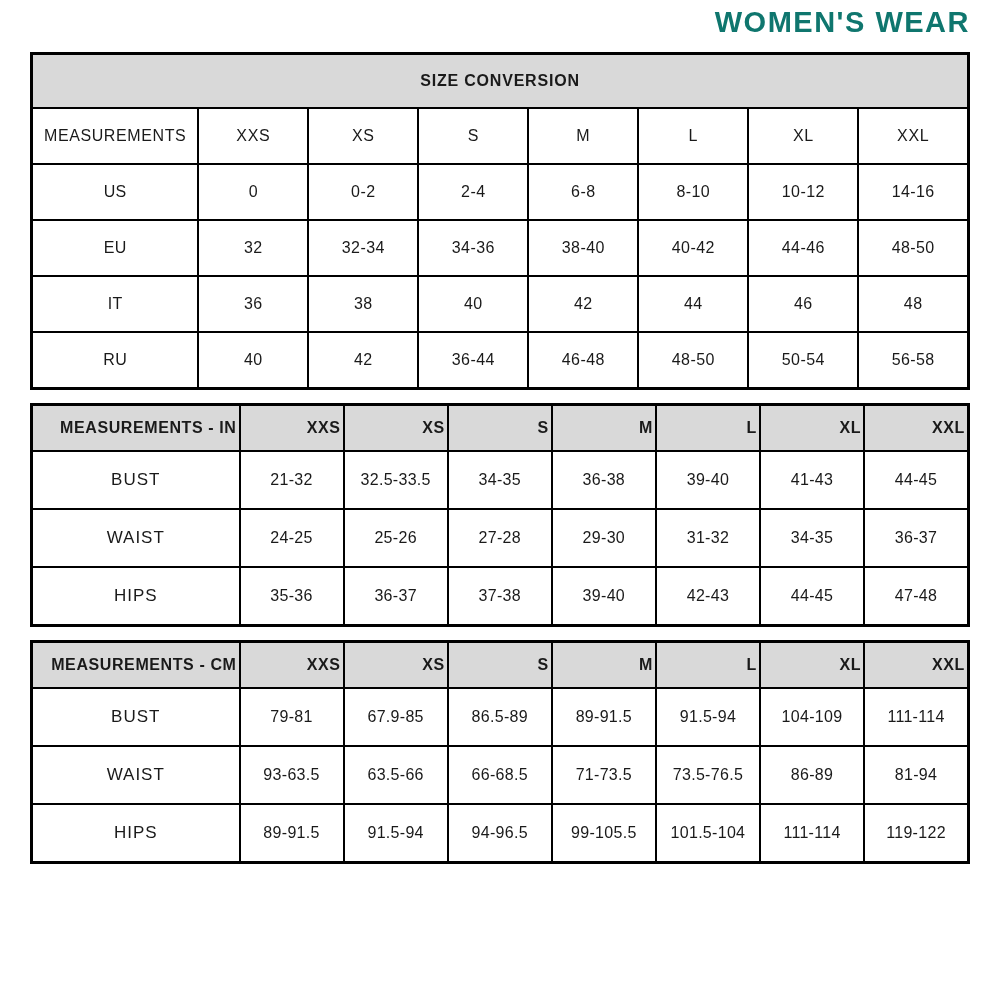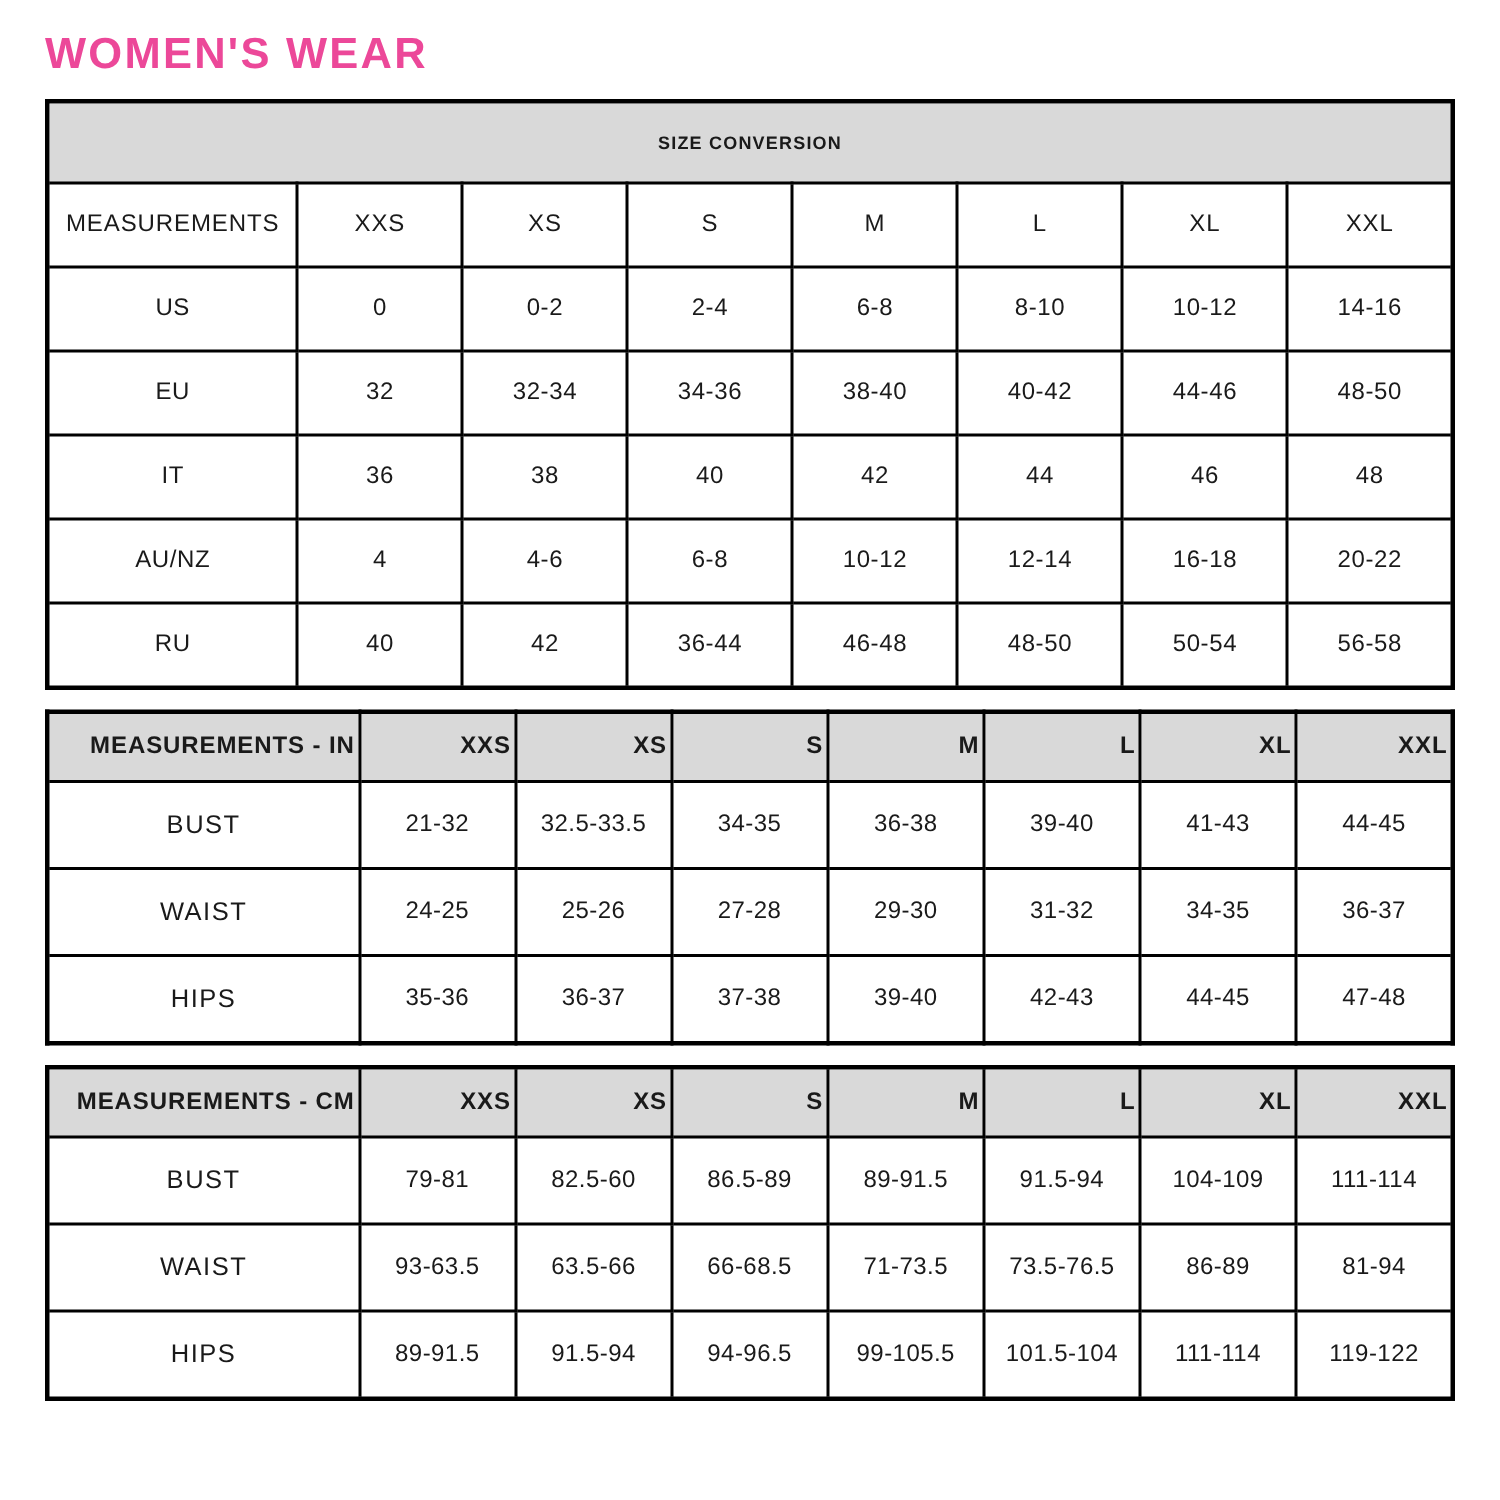--- a/index.html
+++ b/index.html
@@ -13,26 +13,26 @@
     -webkit-font-smoothing: antialiased;
   }
   .page {
     box-sizing: border-box;
     width: 1000px;
     height: 1000px;
     padding: 6px 30px 0 30px;
     overflow: hidden;
   }
   .page-title {
-    text-align: left;
+    text-align: right;
     font-size: 29px;
     font-weight: 700;
     letter-spacing: 1.5px;
-    margin: 14px 0 13px 0;
-    color: #ec4899;
+    margin: 0 0 13px 0;
+    color: #0f766e;
   }
   table {
     width: 100%;
     border-collapse: collapse;
     table-layout: fixed;
     border: 3px solid #000000;
     margin-bottom: 13px;
   }
   th, td {
     border: 2px solid #000000;
@@ -40,21 +40,21 @@
     vertical-align: middle;
     padding: 0 2px;
     background: #ffffff;
     overflow: hidden;
     white-space: nowrap;
   }
   
   .t1 .band th {
     background: #d9d9d9;
     height: 52px;
-    font-size: 12px;
+    font-size: 16px;
     font-weight: 700;
     letter-spacing: 0.8px;
   }
   .t1 .cols th {
     height: 54px;
     font-weight: 400;
     font-size: 16px;
     letter-spacing: 0.6px;
   }
   .t1 tbody th, .t1 tbody td {
@@ -143,30 +143,20 @@
           <th>IT</th>
           <td>36</td>
           <td>38</td>
           <td>40</td>
           <td>42</td>
           <td>44</td>
           <td>46</td>
           <td>48</td>
         </tr>
         <tr>
-          <th>AU/NZ</th>
-          <td>4</td>
-          <td>4-6</td>
-          <td>6-8</td>
-          <td>10-12</td>
-          <td>12-14</td>
-          <td>16-18</td>
-          <td>20-22</td>
-        </tr>
-        <tr>
           <th>RU</th>
           <td>40</td>
           <td>42</td>
           <td>36-44</td>
           <td>46-48</td>
           <td>48-50</td>
           <td>50-54</td>
           <td>56-58</td>
         </tr>
       </tbody>
@@ -249,21 +239,21 @@
           <th>M</th>
           <th>L</th>
           <th>XL</th>
           <th>XXL</th>
         </tr>
     </thead>
     <tbody>
         <tr>
           <th>BUST</th>
           <td>79-81</td>
-          <td>82.5-60</td>
+          <td>67.9-85</td>
           <td>86.5-89</td>
           <td>89-91.5</td>
           <td>91.5-94</td>
           <td>104-109</td>
           <td>111-114</td>
         </tr>
         <tr>
           <th>WAIST</th>
           <td>93-63.5</td>
           <td>63.5-66</td>

